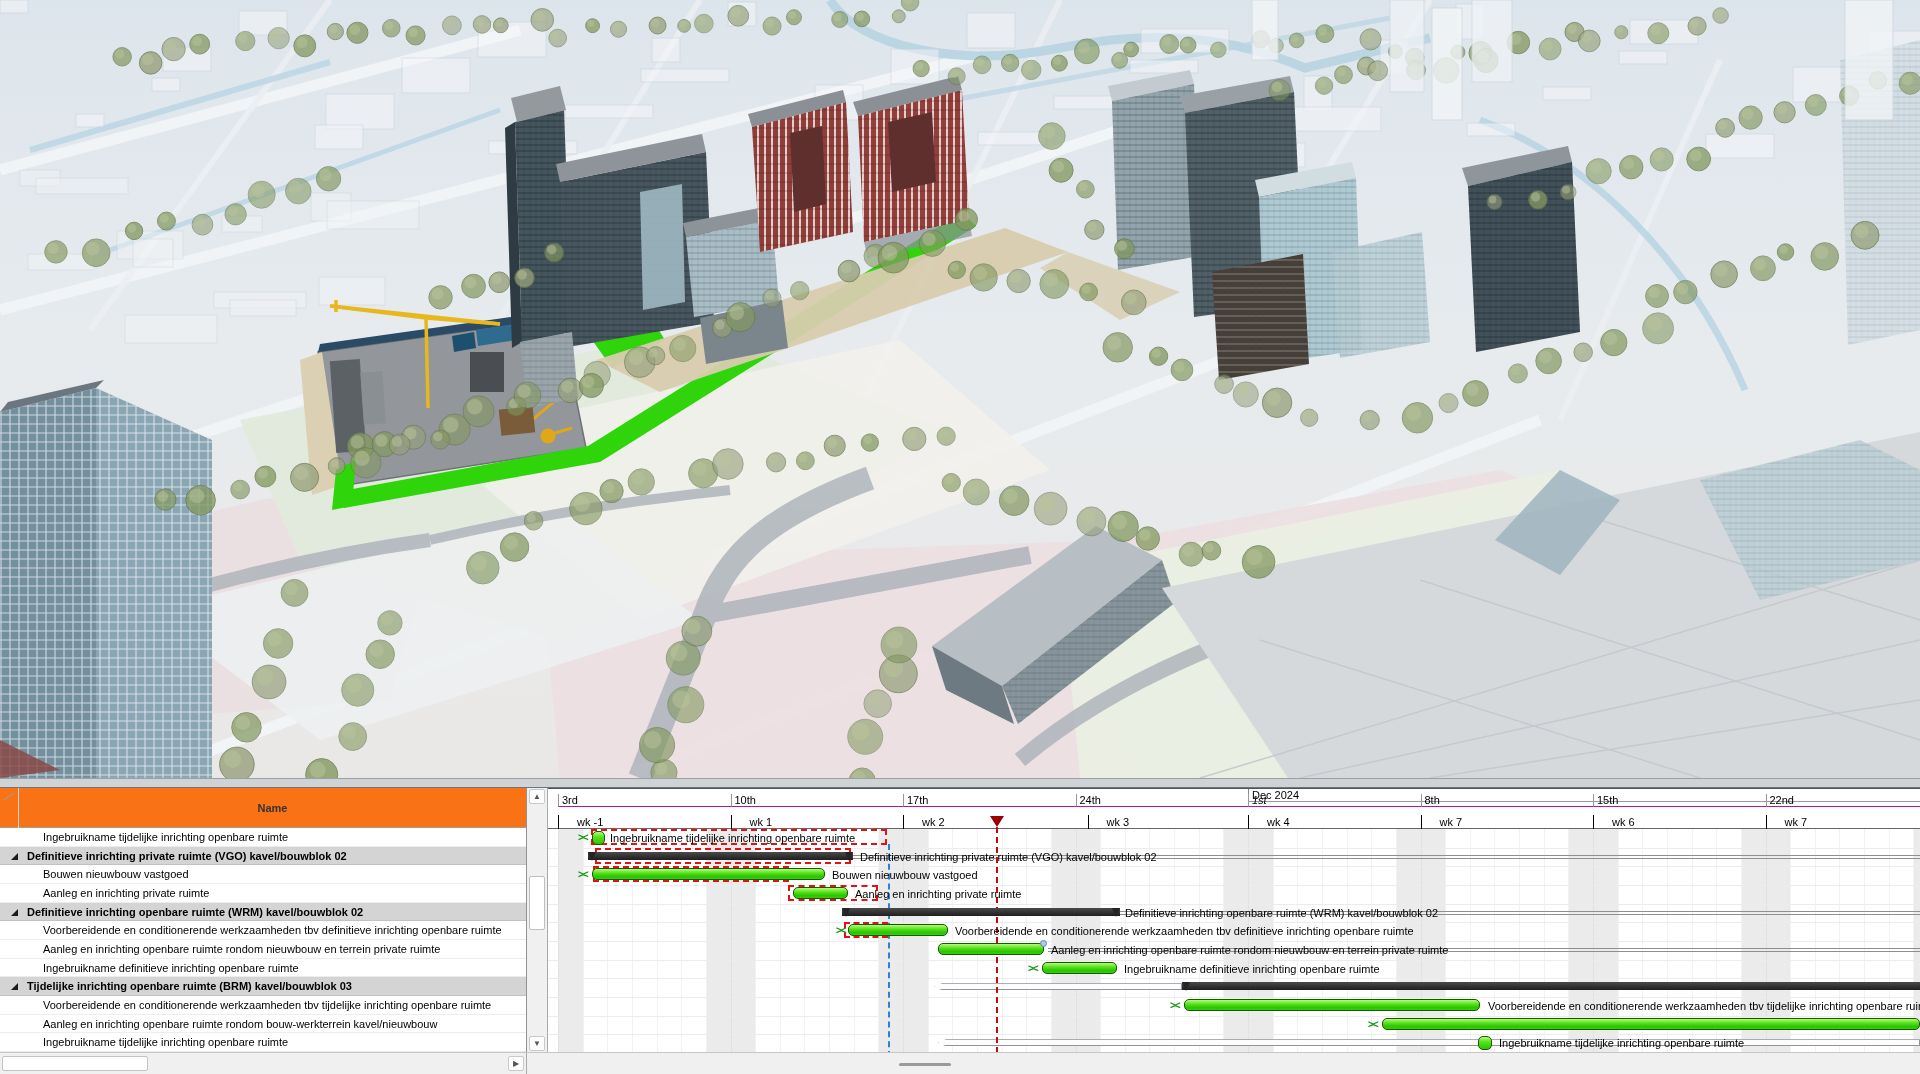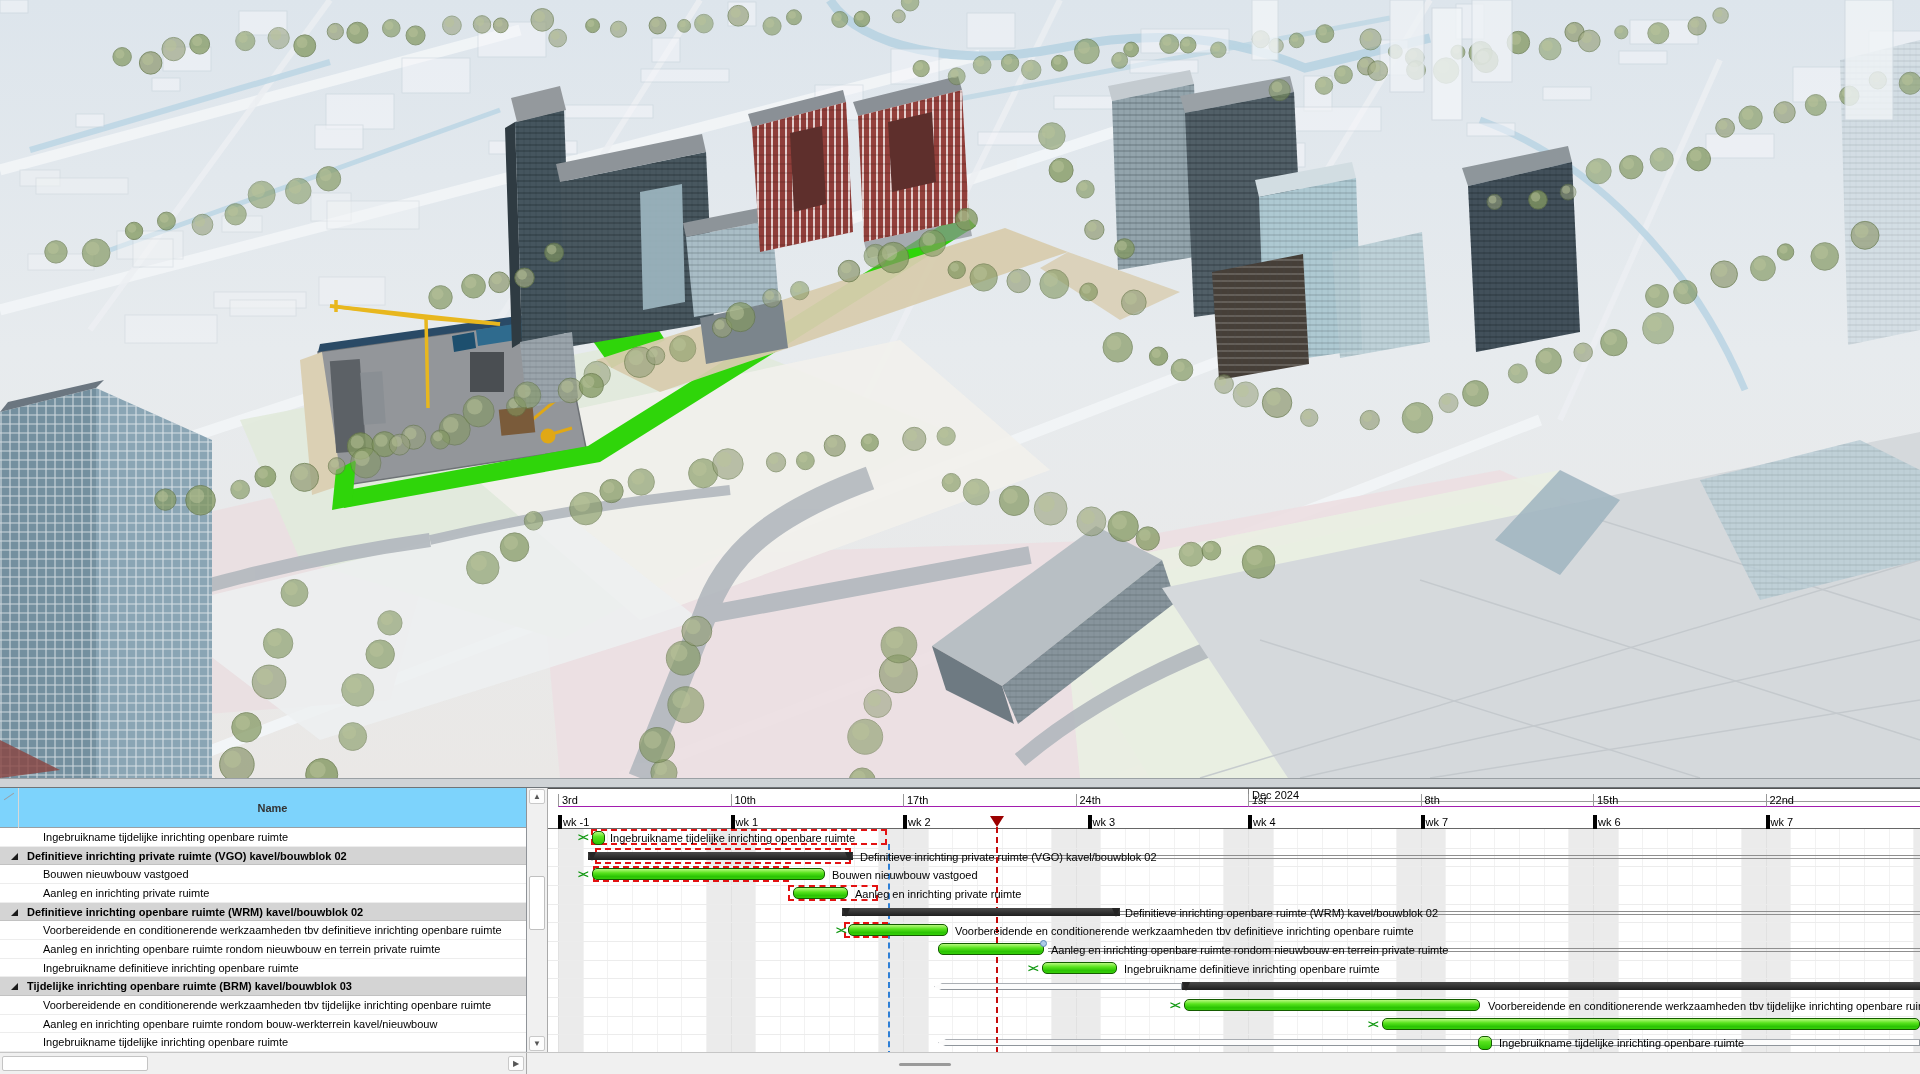--- a/index.html
+++ b/index.html
@@ -10,42 +10,42 @@
   #viewport svg{display:block;}
 
   
   #splitter{position:absolute;left:0;top:778px;width:1920px;height:10px;background:#cfd3d6;border-top:1px solid #9aa0a4;border-bottom:1px solid #6f7478;box-sizing:border-box;}
 
   
   #gantt{position:absolute;left:0;top:788px;width:1920px;height:286px;background:#fff;font-size:11px;color:#000;}
 
   
   #left-panel{position:absolute;left:0;top:0;width:527px;height:264px;background:#fff;border-right:1px solid #8f9398;box-sizing:border-box;overflow:hidden;}
-  #lp-header{position:absolute;left:0;top:0;width:527px;height:40px;background:#7dd3fc;border-bottom:1px solid #9aa0a4;box-sizing:border-box;}
+  #lp-header{position:absolute;left:0;top:0;width:527px;height:40px;background:#f97316;border-bottom:1px solid #9aa0a4;box-sizing:border-box;}
   #lp-header .name-h{position:absolute;left:18px;top:0;width:509px;height:40px;line-height:40px;text-align:center;font-weight:bold;color:#333;}
   .lp-narrowcol{position:absolute;left:18px;top:0;width:1px;height:264px;background:#d8d8d8;}
   #lp-header .corner-mark{position:absolute;left:3px;top:8px;width:12px;height:1px;background:#9aa0a4;transform:rotate(-35deg);}
   .lp-row{position:absolute;left:0;width:527px;height:18.67px;line-height:18.67px;white-space:nowrap;overflow:hidden;border-bottom:1px solid #ededed;box-sizing:border-box;background:#fff;}
   .lp-row.group{background:#d4d4d4;font-weight:bold;border-bottom:1px solid #c2c2c2;}
   .lp-row .txt{position:absolute;left:43px;top:0;}
   .lp-row.group .txt{left:27px;}
   .exp-icon{position:absolute;left:11px;top:6px;width:0;height:0;border-left:7px solid transparent;border-bottom:7px solid #1a1a1a;}
 
   
   #vscroll{position:absolute;left:527px;top:0;width:21px;height:264px;background:#f0f0f0;border-right:1px solid #aaa;box-sizing:border-box;}
   .sb-btn{position:absolute;left:2px;width:16px;height:15px;background:#fdfdfd;border:1px solid #c9c9c9;border-radius:2px;box-sizing:border-box;text-align:center;line-height:13px;font-size:8px;color:#555;}
   #vs-up{top:1px;} #vs-down{top:248px;}
   #vs-thumb{position:absolute;left:2px;top:88px;width:16px;height:54px;background:#fff;border:1px solid #c0c0c0;border-radius:2px;box-sizing:border-box;}
 
   
   #chart{position:absolute;left:548px;top:0;width:1372px;height:264px;overflow:hidden;background:#fff;border-top:1px solid #555;box-sizing:border-box;}
   #chart-header{position:absolute;left:0;top:0;width:1372px;height:40px;background:#fff;border-bottom:1px solid #666;box-sizing:border-box;}
   .month-cell{position:absolute;top:0;height:13px;border-left:1px solid #888;border-bottom:1px solid #999;box-sizing:border-box;padding-left:3px;line-height:13px;white-space:nowrap;overflow:hidden;}
   .date-cell{position:absolute;top:5px;height:13px;border-left:1px solid #999;border-bottom:1px solid #a21caf;box-sizing:border-box;padding-left:3px;line-height:13px;}
-  .wk-cell{position:absolute;top:26px;height:14px;border-left:4px solid #000000;box-sizing:border-box;padding-left:1px;line-height:14px;}
+  .wk-cell{position:absolute;top:26px;height:14px;border-left:1px solid #000000;box-sizing:border-box;padding-left:18px;line-height:14px;}
   #chart-body{position:absolute;left:0;top:40px;width:1372px;height:224px;}
   .wkend{position:absolute;top:0;height:224px;background:#ebebeb;}
   .dayline{position:absolute;top:0;width:1px;height:224px;background:#f2f2f2;}
   .weekline{position:absolute;top:0;width:1px;height:224px;background:#e1e1e1;}
   .rowline{position:absolute;left:0;width:1372px;height:1px;background:#ececec;}
 
   .marker-blue{position:absolute;width:0;border-left:2px dashed #2e7fd6;z-index:5;}
   .marker-red{position:absolute;width:0;border-left:2px dashed #c40a0a;z-index:5;}
   .marker-tri{position:absolute;width:0;height:0;border-left:7px solid transparent;border-right:7px solid transparent;border-top:11px solid #9b0000;z-index:6;}
 

